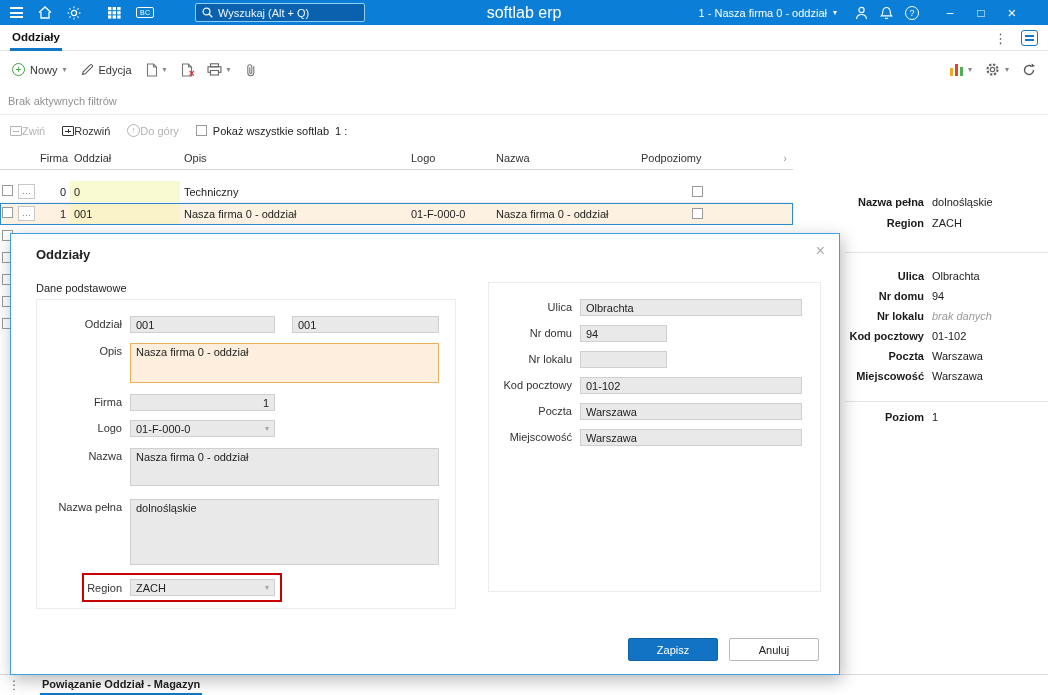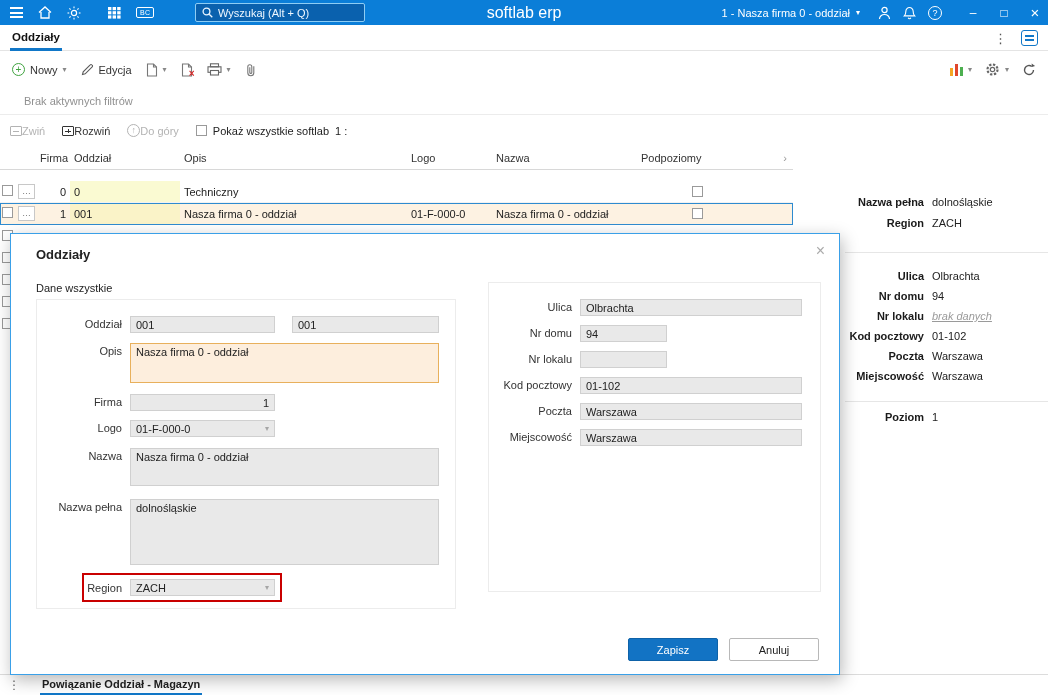--- a/index.html
+++ b/index.html
@@ -13,21 +13,21 @@
   .tbicon { display:inline-flex; align-items:center; justify-content:center; cursor:pointer; }
   .hamburger { display:inline-flex; flex-direction:column; gap:2.5px; }
   .hamburger i { width:13px; height:2px; background:#fff; display:block; }
   .gapL { margin-left:12px; }
   .bc-badge { border:1px solid #fff; border-radius:2px; font-size:7px; padding:1px 3px; letter-spacing:.3px; }
   .search { position:absolute; left:195px; top:3px; width:170px; height:19px; background:#0a61ae;
             border:1px solid #8ecdf4; border-radius:2px; display:flex; align-items:center; gap:5px;
             padding:0 6px; color:#eef7ff; cursor:text; }
   .app-title { position:absolute; left:0; top:0; width:100%; height:25px; display:flex; align-items:center;
                justify-content:center; font-size:16px; pointer-events:none; }
-  .tb-right { position:absolute; right:0; top:0; height:25px; display:flex; align-items:center; padding-right:1px; }
+  .tb-right { position:absolute; right:0; top:0; height:25px; display:flex; align-items:center; padding-right:24px; }
   .context { display:flex; align-items:center; gap:6px; margin-right:18px; cursor:pointer; }
   .chev { font-size:8px; }
   .tb-right > .tbicon { margin-right:12px; }
   .help-circle { width:14px; height:14px; border:1px solid #fff; border-radius:50%; display:flex;
                  align-items:center; justify-content:center; font-size:9px; }
   .winbtn { width:24px; text-align:center; font-size:12px; margin-left:7px; cursor:pointer; }
   .winbtn.close { font-size:15px; }
 
   
   .tabbar { position:absolute; top:25px; left:0; width:100%; height:26px; background:#fff; border-bottom:1px solid #e4e4e4; }
@@ -50,21 +50,21 @@
   .doc-x { position:absolute; right:-2px; bottom:-2px; color:#d42a2a; font-size:10px; font-weight:bold; line-height:1; }
   .toolbar-right { margin-left:auto; display:flex; align-items:center; gap:13px; }
   .chart-ic { display:flex; align-items:flex-end; gap:2px; height:12px; }
   .chart-ic i { width:3px; display:block; }
   .chart-ic .b1 { height:8px; background:#f5a623; }
   .chart-ic .b2 { height:12px; background:#e0452c; }
   .chart-ic .b3 { height:9px; background:#4caf50; }
 
   
   .filterbar { position:absolute; top:88px; left:0; width:100%; height:27px; display:flex; align-items:center;
-               padding-left:24px; color:#909090; border-bottom:1px solid #ececec;text-align:right; }
+               padding-left:8px; color:#909090; border-bottom:1px solid #ececec;text-align:right; }
 
   
   .treebar { position:absolute; top:115px; left:0; width:793px; height:31px; display:flex; align-items:center;
              padding-left:10px; gap:17px; }
   .treebtn { display:flex; align-items:center; color:#333; cursor:pointer; }
   .treebtn.disabled { color:#b3b3b3; cursor:default; }
   .icon-box { width:12px; height:10px; border:1px solid currentColor; border-radius:1px; position:relative; display:inline-block; }
   .icon-box::after { content:""; position:absolute; left:2px; right:2px; top:4px; border-top:1px solid currentColor; }
   .icon-box.exp::before { content:""; position:absolute; top:2px; bottom:2px; left:5px; border-left:1px solid currentColor; }
   .circle-up { width:13px; height:13px; border:1px solid currentColor; border-radius:50%; display:flex;
@@ -89,21 +89,21 @@
   .gc.selcol { padding-left:2px; }
   .dots-btn { width:17px; height:15px; border:1px solid #c8c8c8; background:#fff; color:#777; font-size:9px;
               display:flex; align-items:center; justify-content:center; line-height:1; cursor:pointer; }
 
   
   .detail { position:absolute; left:845px; top:192px; width:203px; z-index:1; }
   .drow { display:flex; line-height:21px; }
   .g2 .drow, .drow.g2r { line-height:20px; }
   .dl { width:79px; min-width:79px; text-align:right; margin-right:8px; font-weight:bold; color:#1a1a1a; }
   .dv { color:#222; }
-  .dv.muted { color:#9a9a9a; font-style:italic;text-decoration:underline; }
+  .dv.muted { color:#9a9a9a; font-style:italic; }
   .dsep { border-top:1px solid #e6e6e6; margin:18px 0 13px 0; }
   .dsep.s2 { margin:15px 0 5px 0; }
 
   
   .bottombar { position:absolute; left:0; bottom:0; width:100%; height:21px; background:#fff;
                border-top:1px solid #dcdcdc; display:flex; align-items:center; z-index:5; }
   .bb-dots { margin-left:8px; color:#666; font-size:12px; cursor:pointer; }
   .bottom-tab { margin-left:20px; height:100%; display:flex; align-items:center; font-weight:bold; color:#222;
                 border-bottom:2px solid #1177c8; padding:9px 2px; cursor:pointer; }
 
@@ -432,21 +432,21 @@
   <div class="bottombar">
     <span class="bb-dots">⋮</span>
     <span class="bottom-tab">Powiązanie Oddział - Magazyn</span>
   </div>
 
   <div class="modal">
     <div class="modal-title">Oddziały</div>
     <span class="modal-close">×</span>
 
     <div class="sec sec-basic">
-      <div class="sec-title">Dane wszystkie</div>
+      <div class="sec-title">Dane podstawowe</div>
       <div class="sec-body">
         <div class="frow mb10">
           <span class="flabel">Oddział</span>
           <div class="fld w145">001</div>
           <div class="fld w147">001</div>
         </div>
         <div class="frow mb11">
           <span class="flabel">Opis</span>
           <div class="fld ta opis-f w309 h40">Nasza firma 0 - oddział</div>
         </div>

